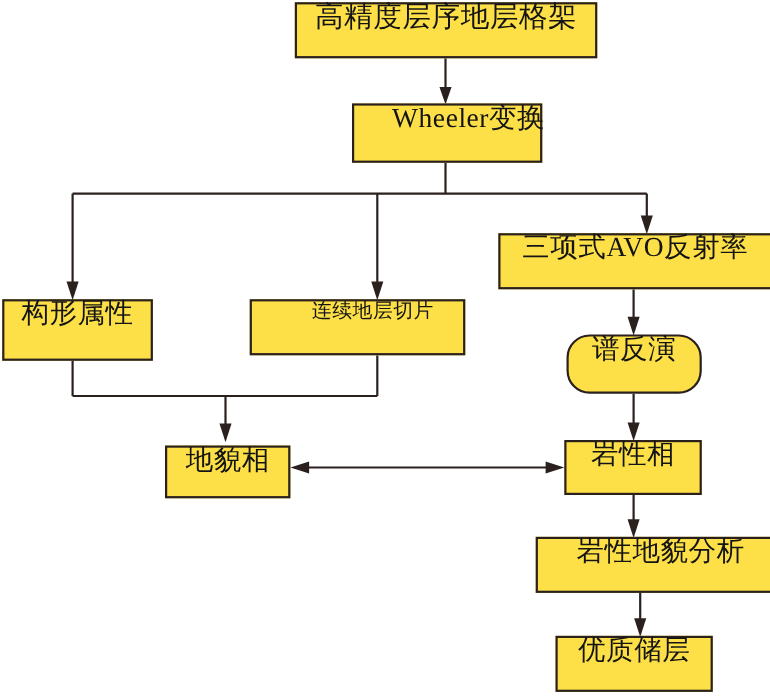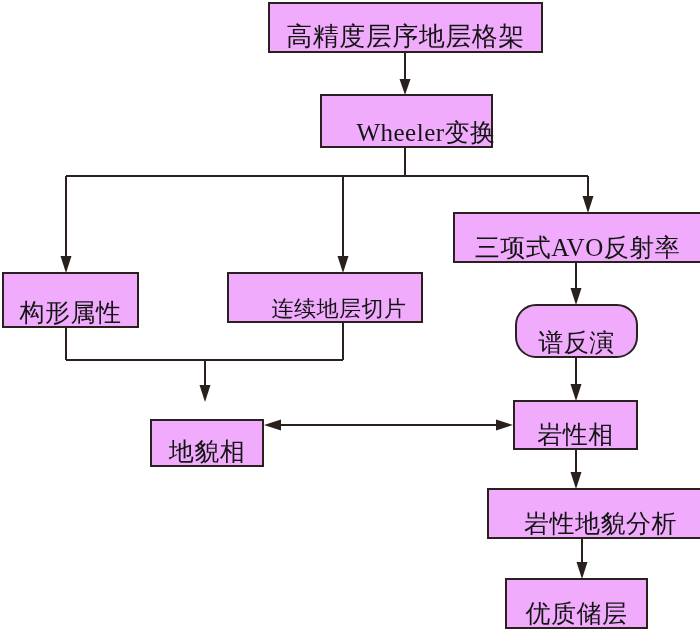--- a/index.html
+++ b/index.html
@@ -12,23 +12,23 @@
     width: 700px;
     height: 634px;
     background: #ffffff;
     overflow: hidden;
     font-family: "Liberation Serif", "DejaVu Serif", serif;
   }
   .node {
     position: absolute;
     box-sizing: border-box;
     border: 2px solid #2a211f;
-    background: #f0abfc;
+    background: #fde047;
     display: flex;
-    align-items: flex-end;
+    align-items: flex-start;
     justify-content: center;
     color: #141414;
     line-height: 1;
     white-space: nowrap;
     letter-spacing: 0.5px;
   }
   .node-label {
     display: block;
     transform: translateY(-1px);
   }
@@ -127,29 +127,29 @@
   </div>
 
   <div class="node" style="left:453px; top:212px; width:249px; height:51px; font-size:25px;">
     <span class="node-label">三项式AVO反射率</span>
   </div>
 
   <div class="node" style="left:2px; top:272px; width:137px; height:56px; font-size:25px;">
     <span class="node-label">构形属性</span>
   </div>
 
-  <div class="node" style="left:227px; top:272px; width:196px; height:51px; font-size:22px;padding-left:28px;">
+  <div class="node" style="left:227px; top:272px; width:196px; height:51px; font-size:18px;padding-left:28px;">
     <span class="node-label">连续地层切片</span>
   </div>
 
   <div class="node" style="left:515px; top:304px; width:123px; height:54px; font-size:25px;border-radius:21px;">
     <span class="node-label">谱反演</span>
   </div>
 
-  <div class="node" style="left:150px; top:419px; width:114px; height:48px; font-size:25px;">
+  <div class="node" style="left:150px; top:405px; width:114px; height:48px; font-size:25px;">
     <span class="node-label">地貌相</span>
   </div>
 
   <div class="node" style="left:513px; top:400px; width:125px; height:50px; font-size:25px;">
     <span class="node-label">岩性相</span>
   </div>
 
   <div class="node" style="left:487px; top:488px; width:227px; height:51px; font-size:25px;">
     <span class="node-label">岩性地貌分析</span>
   </div>

